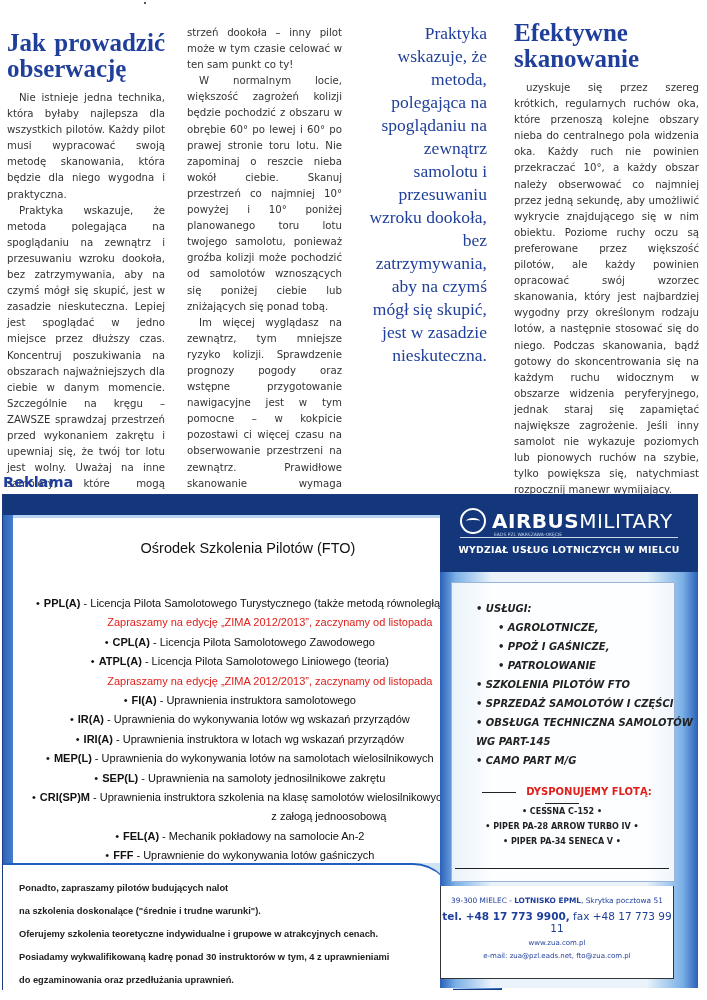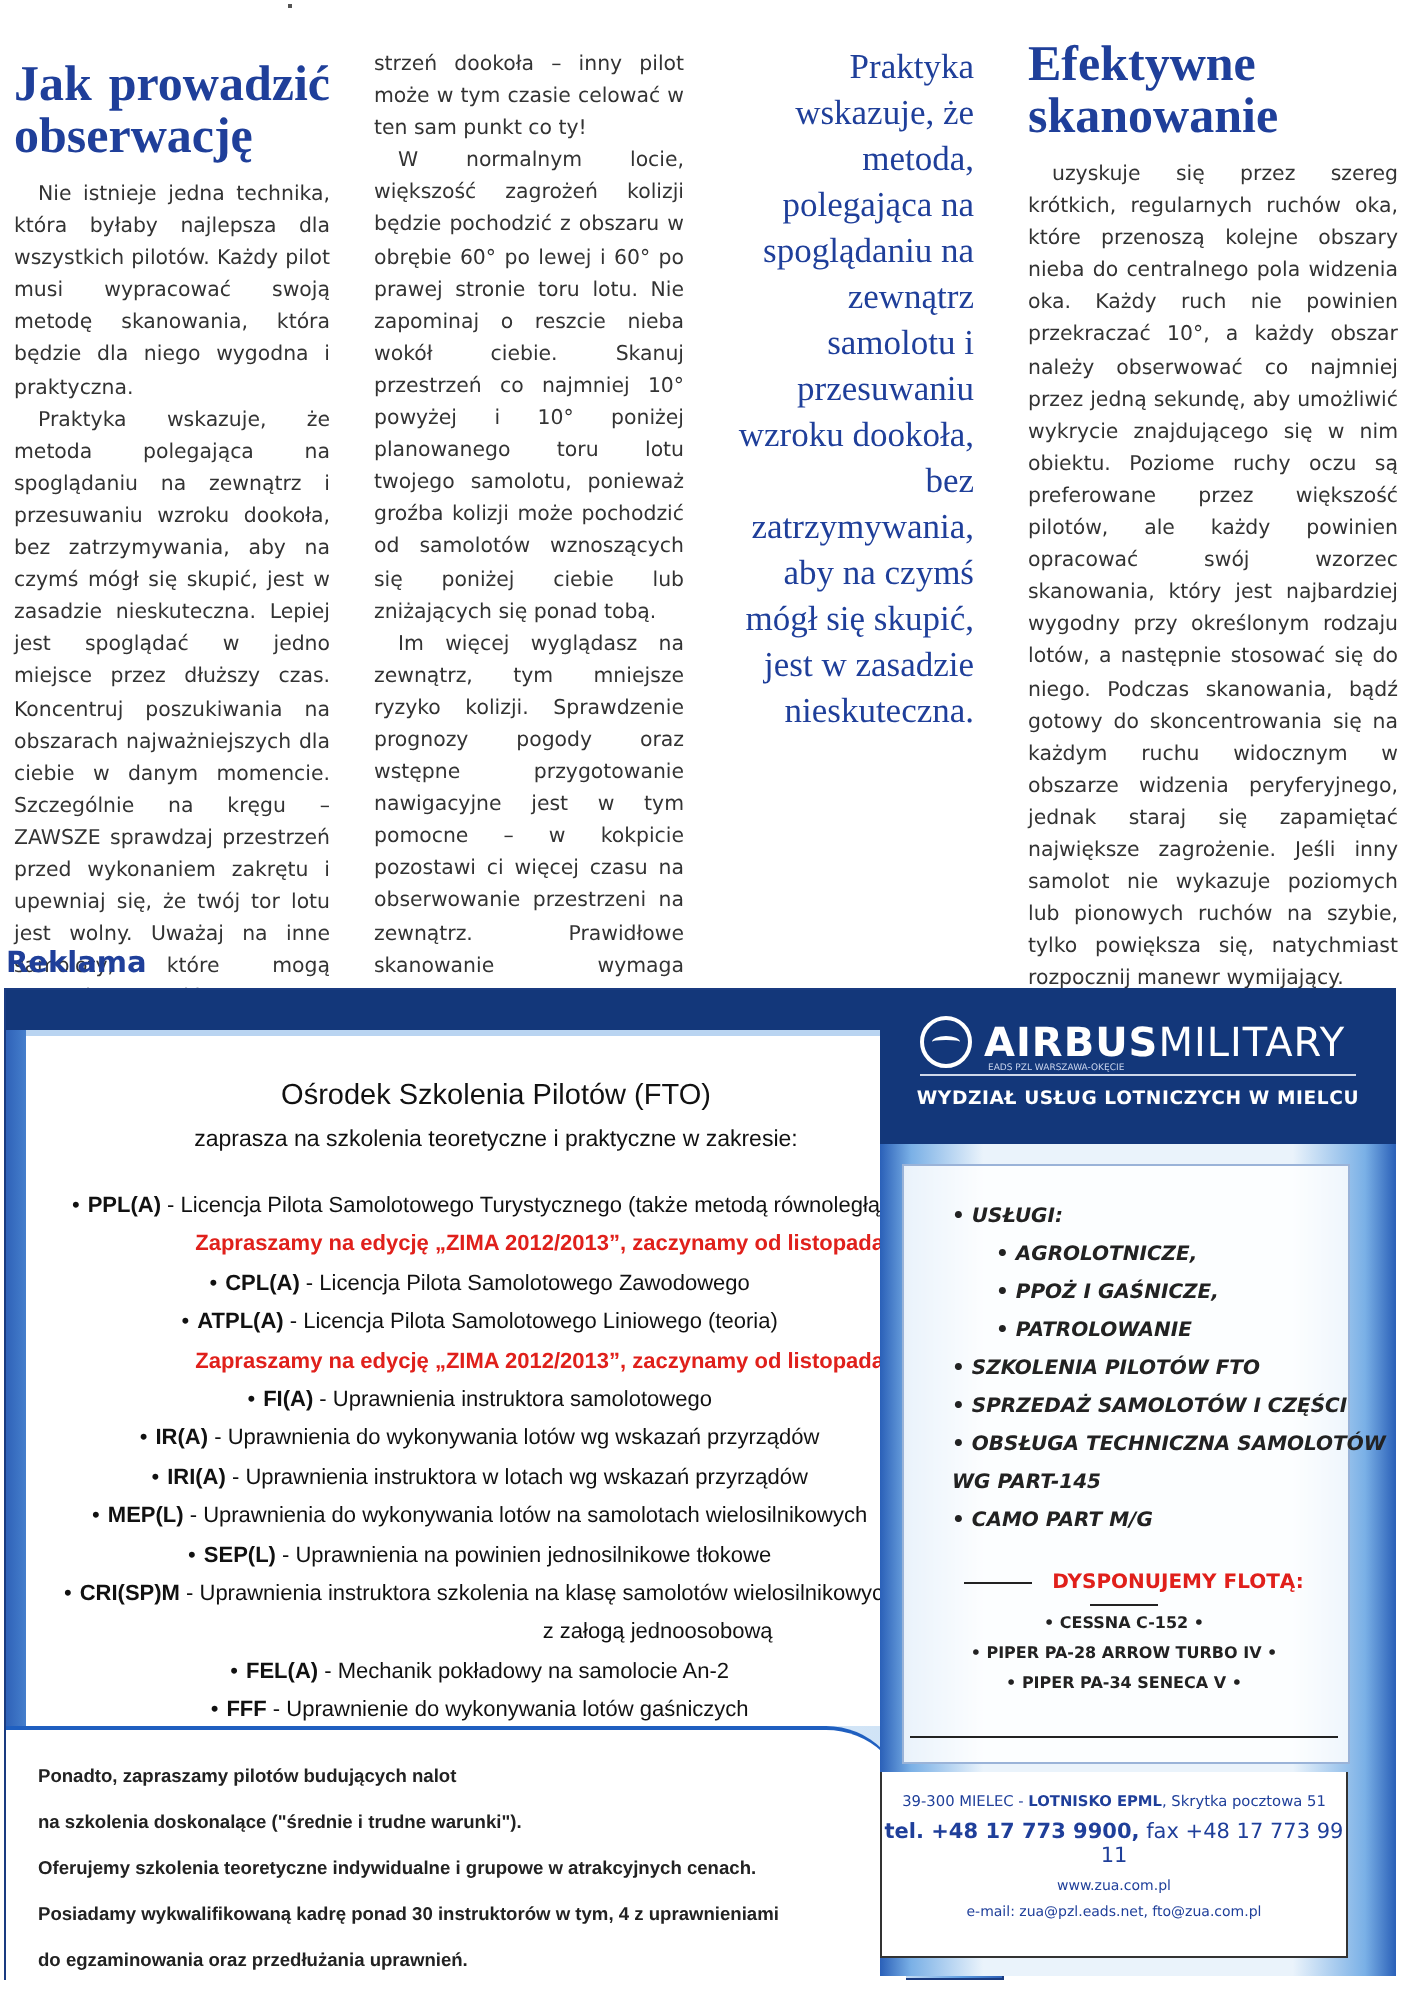--- a/index.html
+++ b/index.html
@@ -37,21 +37,21 @@
   .ad-bottom { position:absolute; left:0; top:368px; width:450px; height:125px; background:#ffffff;
                border-top:2px solid #1f5fc0; border-top-right-radius:40px; }
   .ad-title { position:absolute; left:0; width:100%; top:22px; text-align:center; font-family:"Liberation Sans", sans-serif;
               font-size:14.5px; color:#111; }
   .ad-sub { position:absolute; left:0; width:100%; top:46px; text-align:center; font-family:"Liberation Sans", sans-serif;
             font-size:11.5px; color:#111; }
   .courses { position:absolute; left:19px; top:76px; font-family:"Liberation Sans", sans-serif; font-size:11px; color:#111; }
   .course { height:19.4px; line-height:19.4px; white-space:nowrap;text-align:center; }
   .course b { font-weight:bold; }
   .course .bullet { margin-right:4px; }
-  .course.red { color:#e0201b; font-weight:bold; padding-left:60px; }
+  .course.red { color:#e0201b; font-weight:normal; padding-left:60px; }
   .course.cont { padding-left:178px; }
   .extra { position:absolute; left:16px; top:380px; font-family:"Liberation Sans", sans-serif; font-size:9.3px; color:#222;font-weight:bold; }
   .extra div { height:23px; line-height:23px; white-space:nowrap; }
 
   .airbus { position:absolute; left:440px; top:494px; width:258px; height:494px;
             background:linear-gradient(90deg,#2a60b8 0%,#7ab0e6 6%,#eaf3fb 20%,#eaf3fb 80%,#7ab0e6 94%,#2a60b8 100%); }
   .airbus-head { position:absolute; left:0; top:0; width:100%; height:78px; background:#13377a; }
   .logo { position:absolute; left:20px; top:14px; display:flex; align-items:center; }
   .logo-circle { width:22px; height:22px; border-radius:50%; border:2px solid #fff; margin-right:6px; position:relative; }
   .logo-circle::after { content:""; position:absolute; left:4px; top:8px; width:14px; height:4px; border-top:2px solid #fff; border-radius:50%; }
@@ -107,32 +107,31 @@
   <h2 class="heading">Efektywne skanowanie</h2>
   <p>uzyskuje się przez szereg krótkich, regularnych ruchów oka, które przenoszą kolejne obszary nieba do centralnego pola widzenia oka. Każdy ruch nie powinien przekraczać 10°, a każdy obszar należy obserwować co najmniej przez jedną sekundę, aby umożliwić wykrycie znajdującego się w nim obiektu. Poziome ruchy oczu są preferowane przez większość pilotów, ale każdy powinien opracować swój wzorzec skanowania, który jest najbardziej wygodny przy określonym rodzaju lotów, a następnie stosować się do niego. Podczas skanowania, bądź gotowy do skoncentrowania się na każdym ruchu widocznym w obszarze widzenia peryferyjnego, jednak staraj się zapamiętać największe zagrożenie. Jeśli inny samolot nie wykazuje poziomych lub pionowych ruchów na szybie, tylko powiększa się, natychmiast rozpocznij manewr wymijający.</p>
 </div>
 
 <div class="reklama">Reklama</div>
 
 <div class="ad">
   <div class="ad-band"></div>
   <div class="ad-main">
     <div class="ad-title">Ośrodek Szkolenia Pilotów (FTO)</div>
-    <div class="ad-sub">zaprasza na szkolenia teoretyczne i praktyczne w zakresie:</div>
     <div class="courses">
       <div class="course"><span class="bullet">•</span><b>PPL(A)</b> - <span>Licencja Pilota Samolotowego Turystycznego (także metodą równoległą)</span></div>
       <div class="course red">Zapraszamy na edycję „ZIMA 2012/2013”, zaczynamy od listopada</div>
       <div class="course"><span class="bullet">•</span><b>CPL(A)</b> - <span>Licencja Pilota Samolotowego Zawodowego</span></div>
       <div class="course"><span class="bullet">•</span><b>ATPL(A)</b> - <span>Licencja Pilota Samolotowego Liniowego (teoria)</span></div>
       <div class="course red">Zapraszamy na edycję „ZIMA 2012/2013”, zaczynamy od listopada</div>
       <div class="course"><span class="bullet">•</span><b>FI(A)</b> - <span>Uprawnienia instruktora samolotowego</span></div>
       <div class="course"><span class="bullet">•</span><b>IR(A)</b> - <span>Uprawnienia do wykonywania lotów wg wskazań przyrządów</span></div>
       <div class="course"><span class="bullet">•</span><b>IRI(A)</b> - <span>Uprawnienia instruktora w lotach wg wskazań przyrządów</span></div>
       <div class="course"><span class="bullet">•</span><b>MEP(L)</b> - <span>Uprawnienia do wykonywania lotów na samolotach wielosilnikowych</span></div>
-      <div class="course"><span class="bullet">•</span><b>SEP(L)</b> - <span>Uprawnienia na powinien jednosilnikowe tłokowe</span></div>
+      <div class="course"><span class="bullet">•</span><b>SEP(L)</b> - <span>Uprawnienia na samoloty jednosilnikowe zakrętu</span></div>
       <div class="course"><span class="bullet">•</span><b>CRI(SP)M</b> - <span>Uprawnienia instruktora szkolenia na klasę samolotów wielosilnikowych</span></div>
       <div class="course cont">z załogą jednoosobową</div>
       <div class="course"><span class="bullet">•</span><b>FEL(A)</b> - <span>Mechanik pokładowy na samolocie An-2</span></div>
       <div class="course"><span class="bullet">•</span><b>FFF</b> - <span>Uprawnienie do wykonywania lotów gaśniczych</span></div>
       <div class="course"><span class="bullet">•</span><b>AGRO</b> - <span>Uprawnienia do wykonywania lotów AGRO</span></div>
       <div class="course"><span class="bullet">•</span><b>VFR NOC</b> - <span>Uprawnienia do wykonywania lotów VFR w nocy</span></div>
     </div>
   </div>
   <div class="ad-bottom">
     <div class="extra" style="top:12px;">

